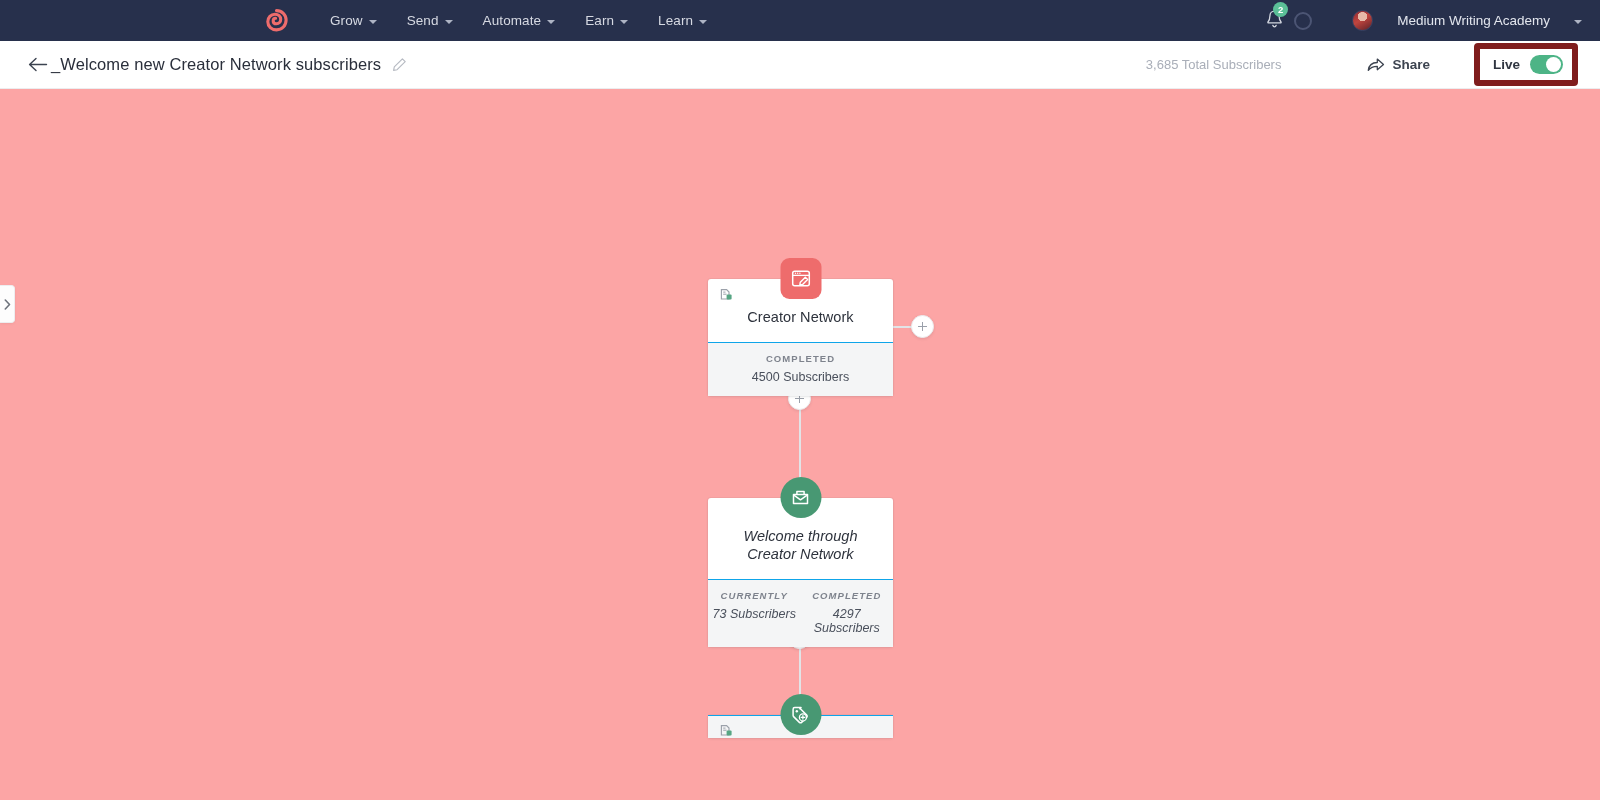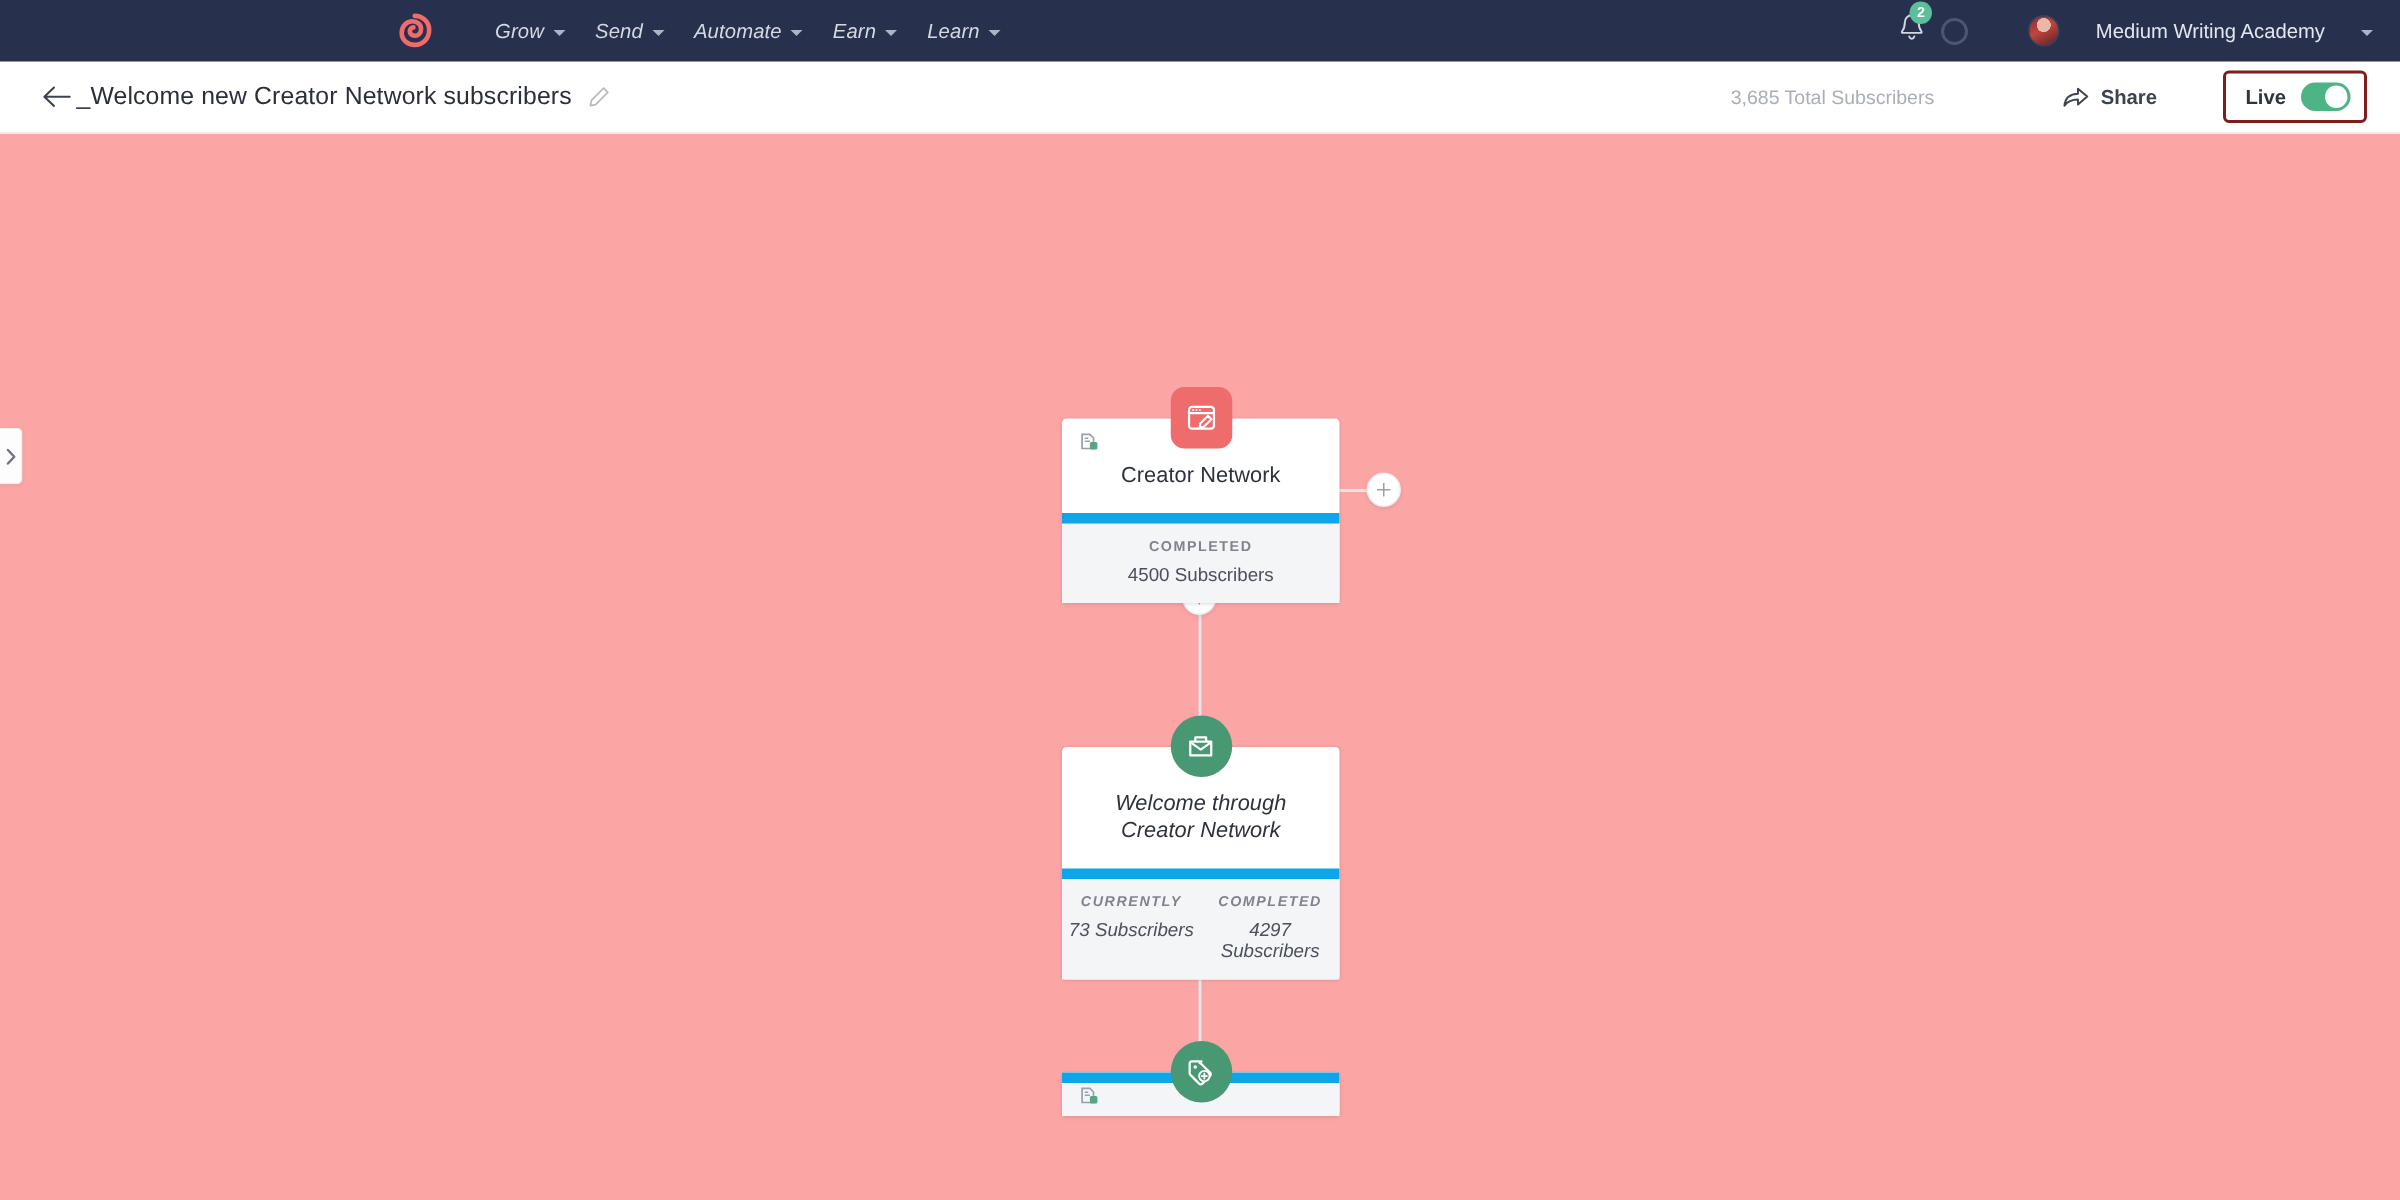--- a/index.html
+++ b/index.html
@@ -25,22 +25,21 @@
     left: 264px;
     top: 8px;
     width: 25px; height: 25px;
     cursor: pointer;
   }
   .nav-links {
     position: absolute;
     left: 330px;
     display: flex;
     align-items: center;
-    gap: 20px;
-    font-style: italic;
+    gap: 30px;
   }
   .nav-link {
     color: #D6D9E2;
     font-size: 13.5px;
     display: flex;
     align-items: center;
     gap: 6px;
     cursor: pointer;
     letter-spacing: .1px;
   }
@@ -133,21 +132,21 @@
   .share-btn {
     display: flex; align-items: center; gap: 7px;
     color: #3D4450;
     font-size: 13.5px;
     font-weight: 600;
     cursor: pointer;
     margin-right: 44px;
   }
   .live-toggle {
     display: flex; align-items: center; gap: 10px;
-    border: 2px solid #7f1d1d;
+    border: 6px solid #7f1d1d;
     border-radius: 4px;
     padding: 6px 9px 6px 13px;
     margin-right: 22px;
     cursor: pointer;
     background: #fff;
   }
   .live-label { font-size: 13.5px; color: #2F3540; font-weight: 600; }
   .switch {
     width: 33px; height: 19px;
     border-radius: 10px;
@@ -244,21 +243,21 @@
     padding: 30px 14px 15px;
     text-align: center;
     font-size: 14.5px;
     color: #2D323C;
     line-height: 1.24;
     letter-spacing: .05px;
   }
   .node-stats {
     display: flex;
     background: #F4F5F6;
-    border-top: 7px solid #0ea5e9;
+    border-top: 1px solid #0ea5e9;
     padding: 10px 0 12px;
   }
   .stat { flex: 1; text-align: center; }
   .stat-label {
     font-size: 9.5px;
     letter-spacing: 1.05px;
     color: #7E838D;
     font-weight: 700;
     margin-bottom: 6px;
   }

